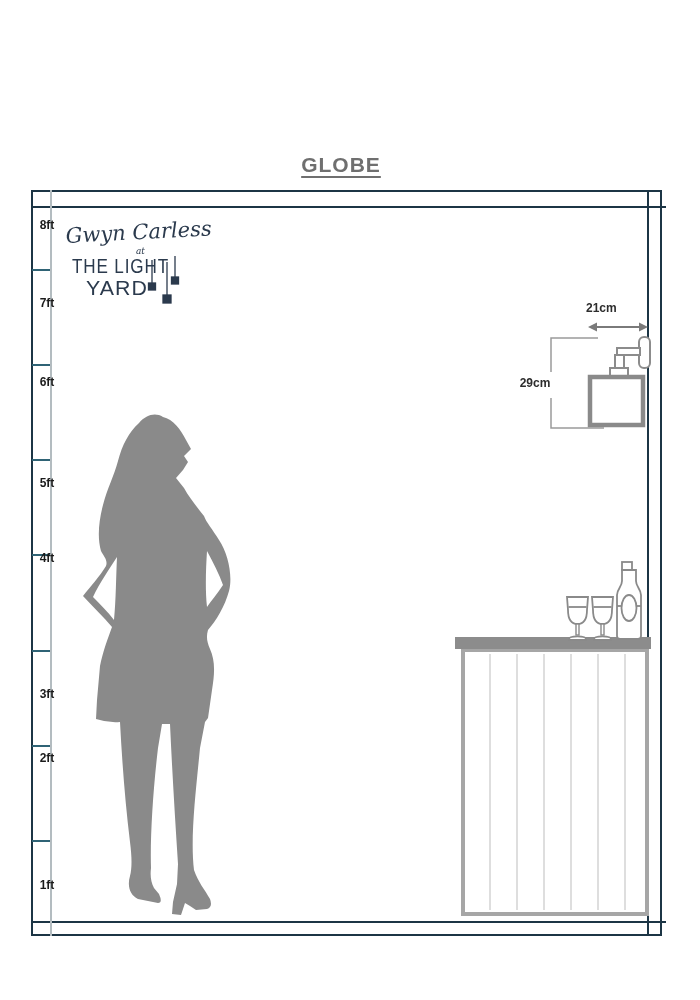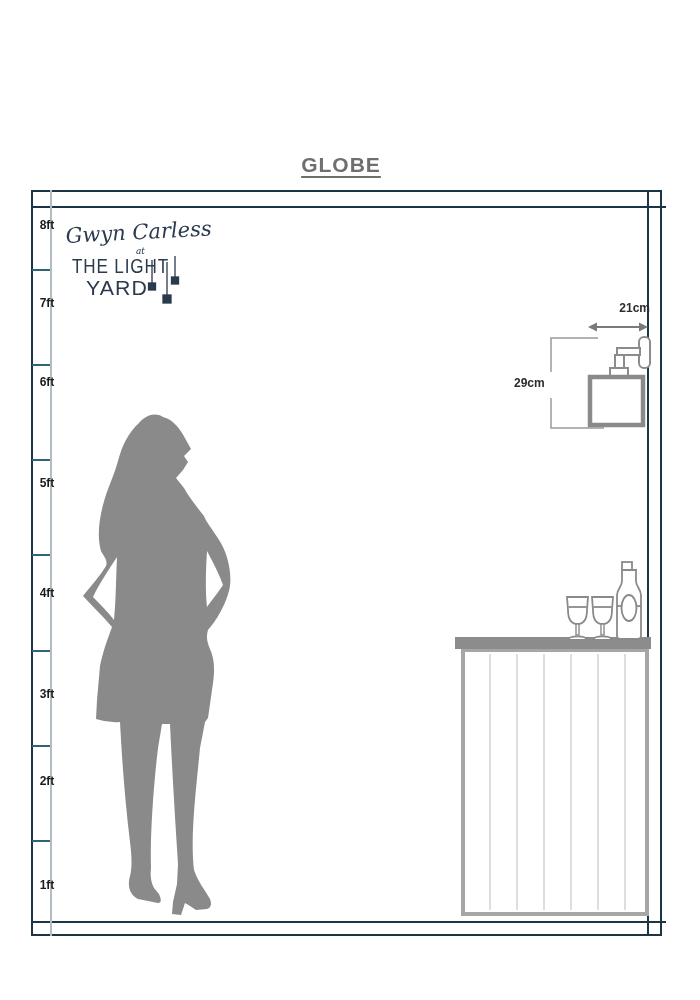--- a/index.html
+++ b/index.html
@@ -16,22 +16,22 @@
   .inner-top{top:206px;}
   .inner-bottom{top:921px;}
   .vline-left{position:absolute;left:50px;top:190px;width:2px;height:746px;background:#b3bcc0;}
   .vline-right{position:absolute;left:647px;top:190px;width:2px;height:746px;background:#1c3545;}
   
   .tick{position:absolute;left:32px;width:18px;height:2px;background:#2f6375;}
   .ft-label{position:absolute;left:32px;width:30px;text-align:center;font-size:12px;
             font-weight:bold;color:#1b1b1b;line-height:12px;}
   
   .dim{position:absolute;font-size:12px;font-weight:bold;color:#2d2d2d;}
-  .dim-w{left:586px;top:301px;width:64px;text-align:right;}
-  .dim-h{left:514px;top:376px;width:42px;text-align:left;}
+  .dim-w{left:586px;top:301px;width:64px;text-align:left;}
+  .dim-h{left:514px;top:376px;width:42px;text-align:center;}
   .art{position:absolute;left:0;top:0;}
 </style>
 </head>
 <body>
 
 <div class="canvas">
 
   <div class="title-wrap">
     <span class="title">GLOBE</span>
   </div>
@@ -47,23 +47,23 @@
   <div class="tick" style="top:459px"></div>
   <div class="tick" style="top:554px"></div>
   <div class="tick" style="top:650px"></div>
   <div class="tick" style="top:745px"></div>
   <div class="tick" style="top:840px"></div>
 
   <span class="ft-label" style="top:219px">8ft</span>
   <span class="ft-label" style="top:297px">7ft</span>
   <span class="ft-label" style="top:376px">6ft</span>
   <span class="ft-label" style="top:477px">5ft</span>
-  <span class="ft-label" style="top:587px">4ft</span>
+  <span class="ft-label" style="top:552px">4ft</span>
   <span class="ft-label" style="top:688px">3ft</span>
-  <span class="ft-label" style="top:775px">2ft</span>
+  <span class="ft-label" style="top:752px">2ft</span>
   <span class="ft-label" style="top:879px">1ft</span>
 
   <div class="dim dim-w">21cm</div>
   <div class="dim dim-h">29cm</div>
 
   <svg class="art" width="700" height="1000" viewBox="0 0 700 1000">
 
     <g>
       <text x="66" y="243" font-family="DejaVu Serif, serif" font-style="italic" font-size="21" fill="#2b3a4d" transform="rotate(-3 66 243)">Gwyn Carless</text>
       <text x="136" y="254" font-family="DejaVu Serif, serif" font-style="italic" font-size="9" fill="#2b3a4d">at</text>

